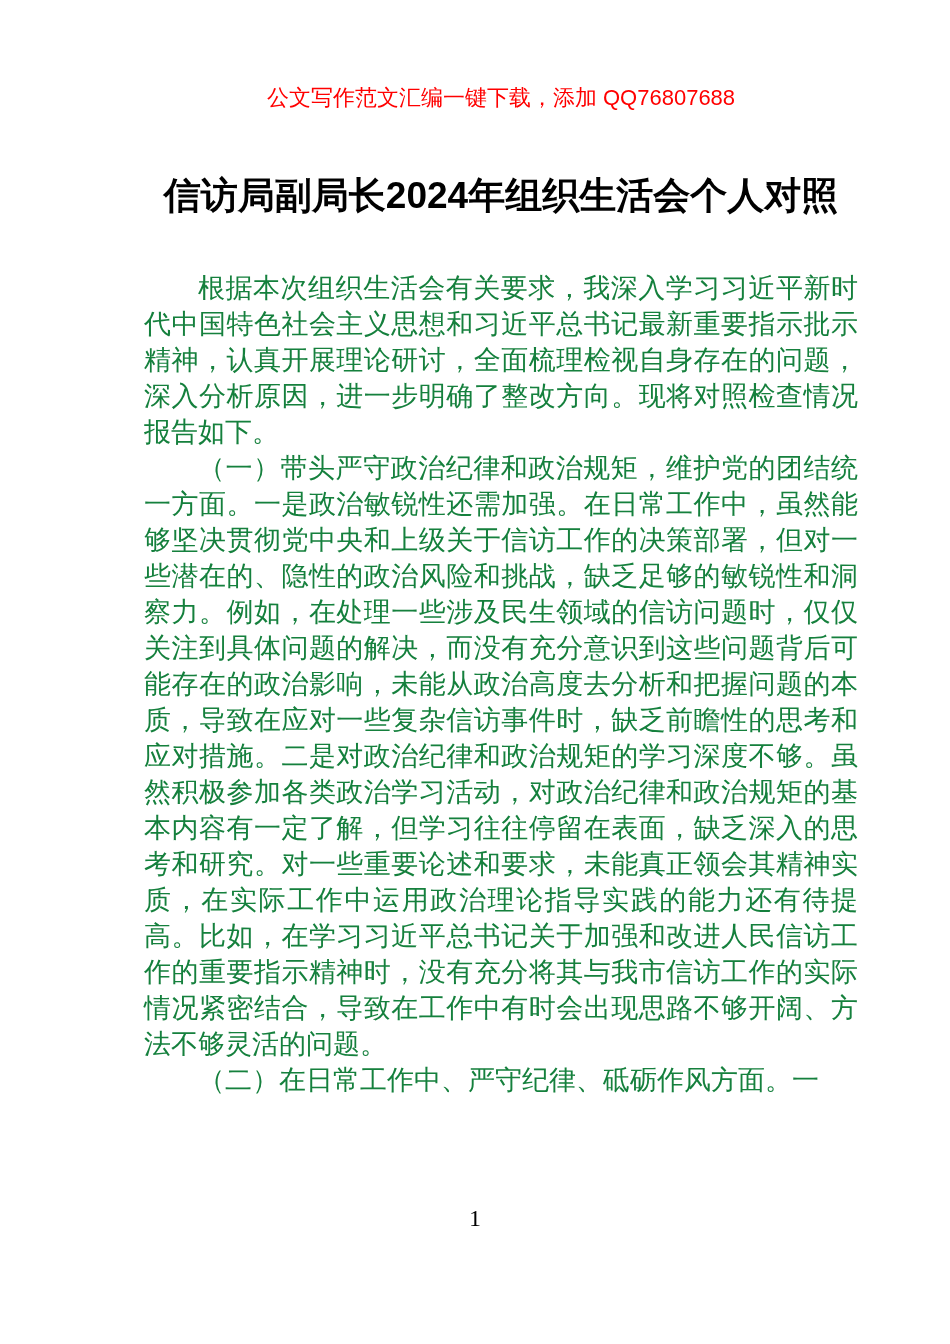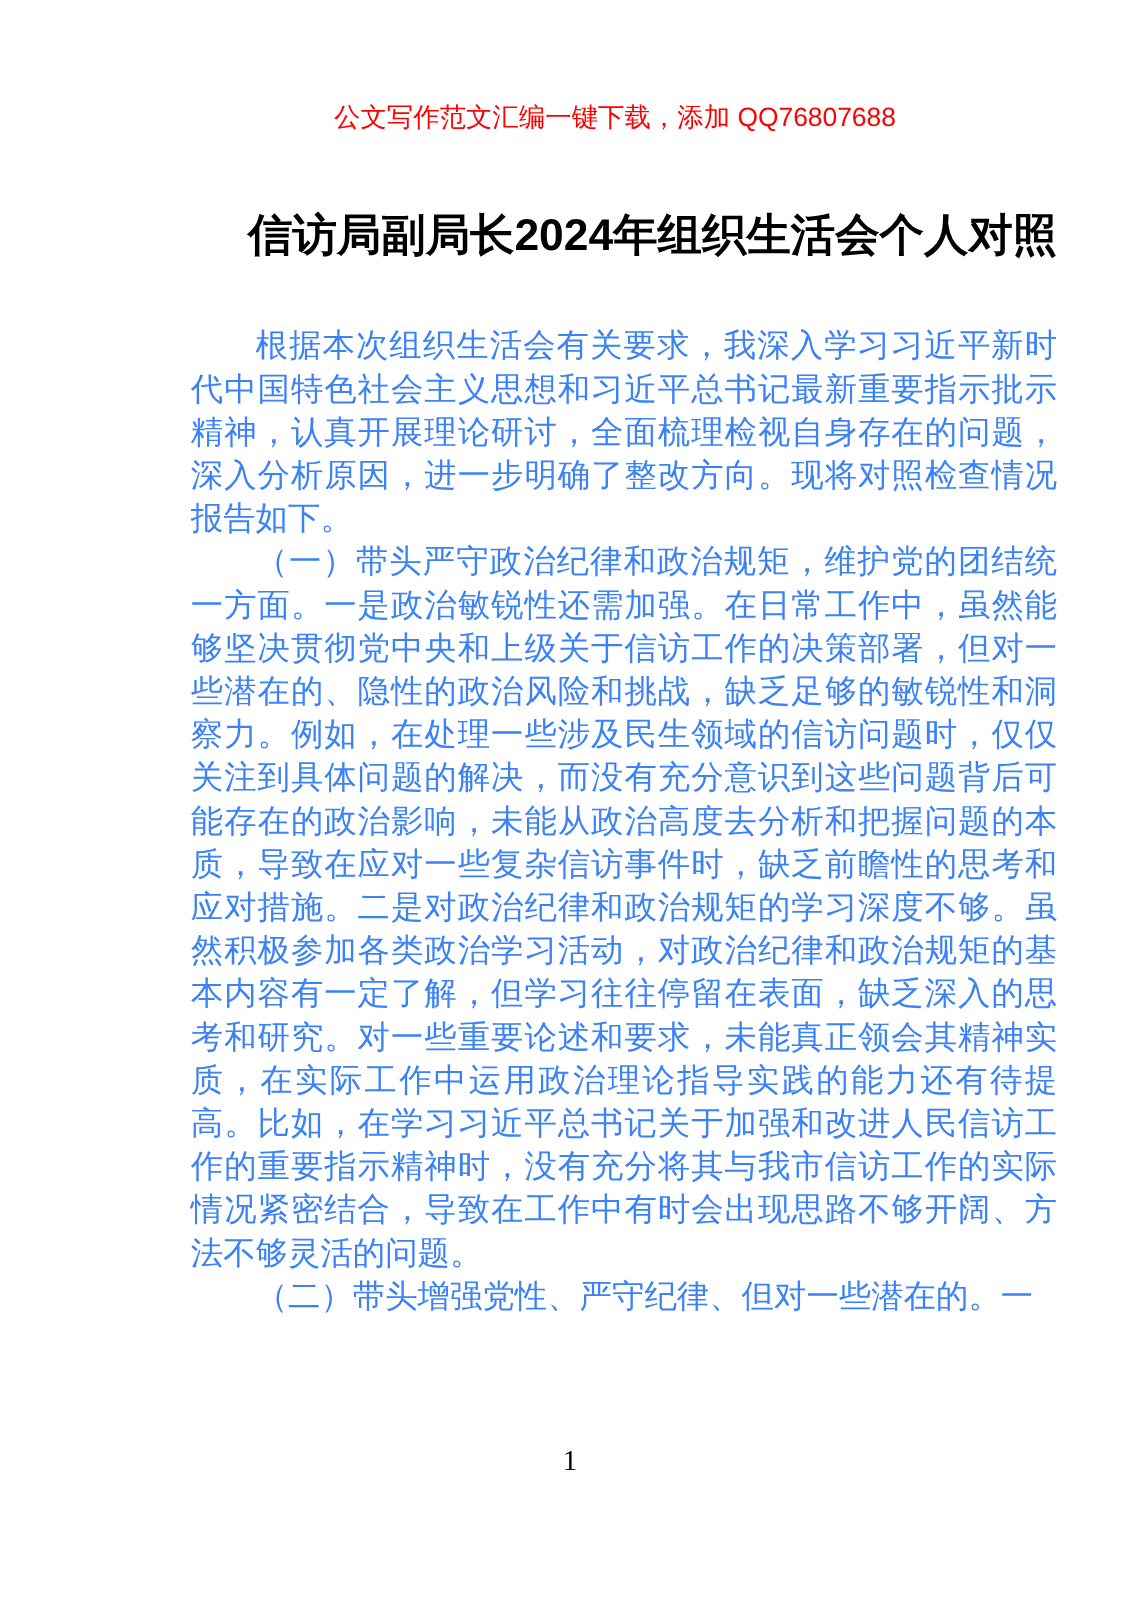--- a/index.html
+++ b/index.html
@@ -7,53 +7,52 @@
     padding: 0;
     background: #ffffff;
   }
   .page {
     position: relative;
     width: 950px;
     height: 1344px;
     margin: 0 auto;
     background: #ffffff;
     box-sizing: border-box;
-    padding: 84px 69px 0 144px;
+    padding: 84px 92px 0 144px;
     font-family: "Liberation Serif", "DejaVu Serif", serif;
     color: #000000;
     overflow: hidden;
   }
   .promo {
     text-align: center;
     color: #ff0000;
     font-family: "Liberation Sans", "DejaVu Sans", sans-serif;
     font-size: 22px;
     line-height: 28px;
     font-weight: 400;
   }
   .title {
     margin-top: 52px;
-    text-align: right;
+    text-align: center;
     font-family: "Liberation Sans", "DejaVu Sans", sans-serif;
     font-weight: 700;
     font-size: 37px;
     line-height: 64px;
     color: #000000;
   }
   .title .title-line {
     display: block;
   }
   .doc-body {
     margin-top: 42px;
     font-size: 27px;
     line-height: 36px;
     text-align: justify;
     text-justify: inter-ideograph;
-    color: #3b82f6;
-    margin-left: 15px;
+    color: #15803d;
   }
   .doc-body p {
     margin: 0;
     text-indent: 2em;
     word-break: break-all;
   }
   .page-number {
     position: absolute;
     left: 0;
     right: 0;
@@ -71,18 +70,18 @@
 
   <div class="promo">公文写作范文汇编一键下载，添加 QQ76807688</div>
 
   <h1 class="title">
     <span class="title-line">信访局副局长2024年组织生活会个人对照</span>
   </h1>
 
   <div class="doc-body">
     <p>根据本次组织生活会有关要求，我深入学习习近平新时代中国特色社会主义思想和习近平总书记最新重要指示批示精神，认真开展理论研讨，全面梳理检视自身存在的问题，深入分析原因，进一步明确了整改方向。现将对照检查情况报告如下。</p>
     <p>（一）带头严守政治纪律和政治规矩，维护党的团结统一方面。一是政治敏锐性还需加强。在日常工作中，虽然能够坚决贯彻党中央和上级关于信访工作的决策部署，但对一些潜在的、隐性的政治风险和挑战，缺乏足够的敏锐性和洞察力。例如，在处理一些涉及民生领域的信访问题时，仅仅关注到具体问题的解决，而没有充分意识到这些问题背后可能存在的政治影响，未能从政治高度去分析和把握问题的本质，导致在应对一些复杂信访事件时，缺乏前瞻性的思考和应对措施。二是对政治纪律和政治规矩的学习深度不够。虽然积极参加各类政治学习活动，对政治纪律和政治规矩的基本内容有一定了解，但学习往往停留在表面，缺乏深入的思考和研究。对一些重要论述和要求，未能真正领会其精神实质，在实际工作中运用政治理论指导实践的能力还有待提高。比如，在学习习近平总书记关于加强和改进人民信访工作的重要指示精神时，没有充分将其与我市信访工作的实际情况紧密结合，导致在工作中有时会出现思路不够开阔、方法不够灵活的问题。</p>
-    <p>（二）带头增强党性、严守纪律、但对一些潜在的。一</p>
+    <p>（二）在日常工作中、严守纪律、砥砺作风方面。一</p>
   </div>
 
   <div class="page-number">1</div>
 
 </div>
 
 </body></html>

